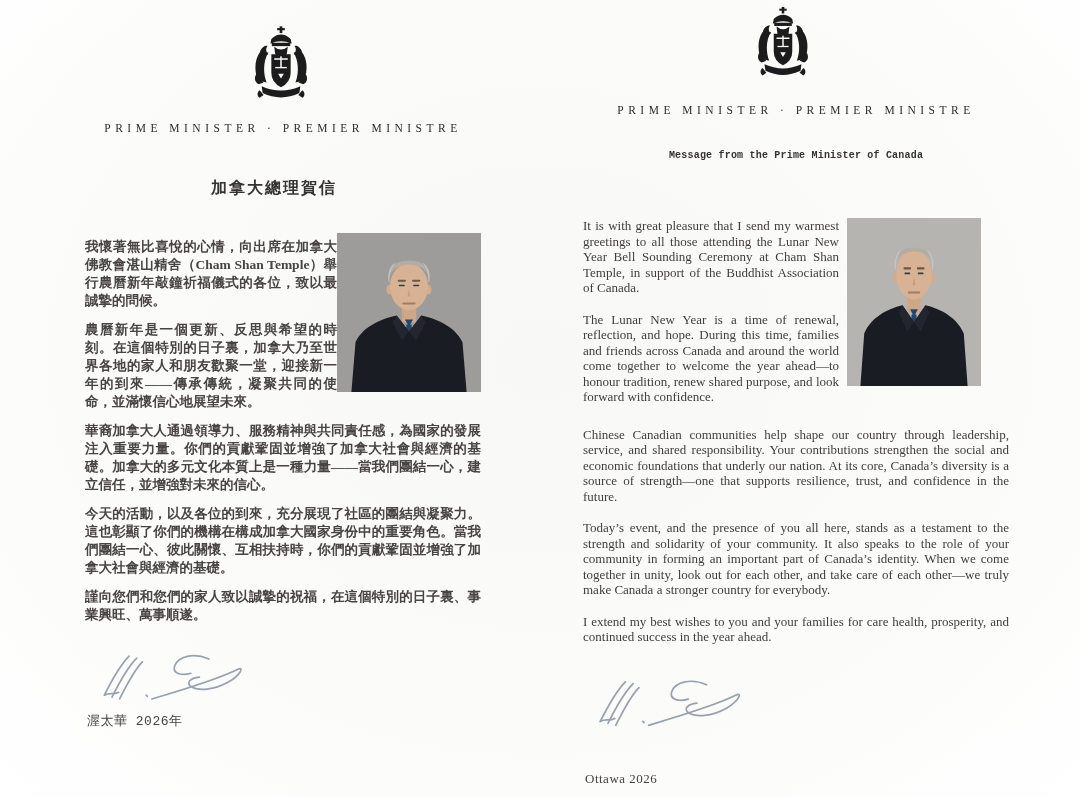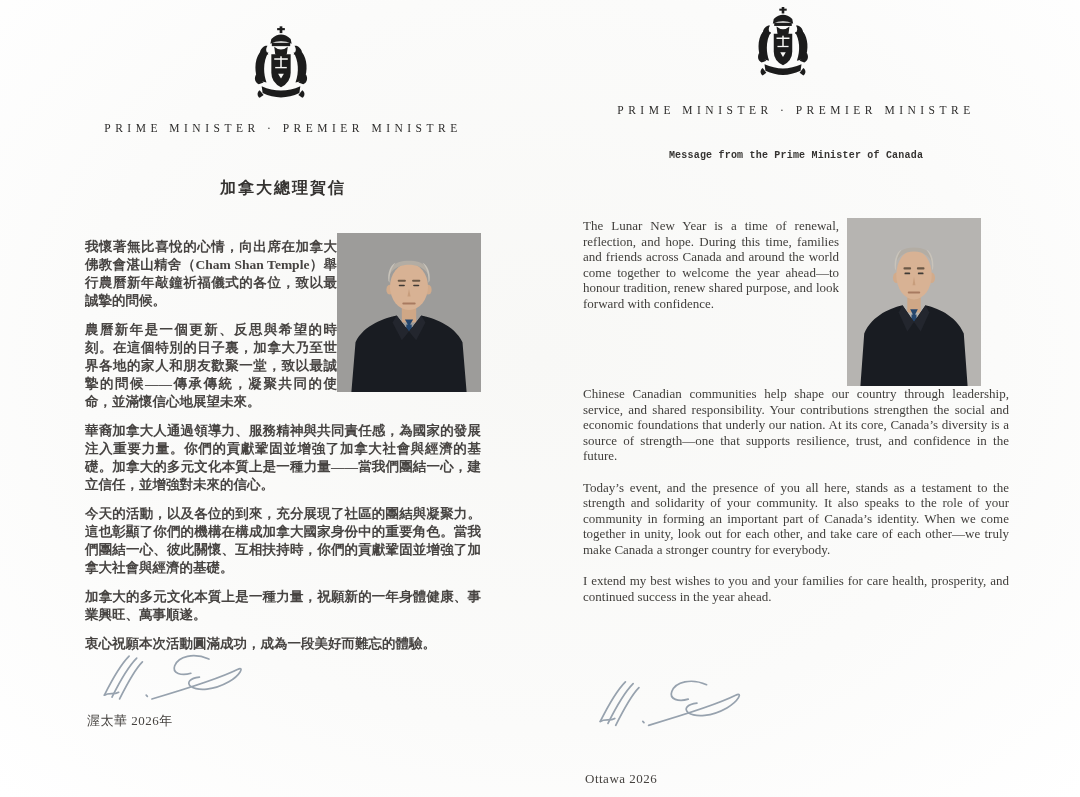--- a/index.html
+++ b/index.html
@@ -26,21 +26,21 @@
   .wordmark{
     position:absolute;left:25px;width:396px;
     text-align:center;
     font-size:11.5px;letter-spacing:4.5px;
     color:#2e2d2c;white-space:nowrap;
   }
   .letter-zh .wordmark{top:122px;}
   .letter-en .wordmark{left:43px;width:426px;top:104px;}
 
   .title{
-    position:absolute;left:25px;width:396px;
+    position:absolute;left:16px;width:396px;
     text-align:center;font-weight:bold;color:#353331;margin:0;
   }
   .letter-zh .title{top:178px;font-size:16px;letter-spacing:2px;}
   .letter-en .title{left:43px;width:426px;top:150px;font-size:10px;letter-spacing:.2px;font-family:Liberation Mono, monospace;}
 
   .bodyblock{position:absolute;}
   .letter-zh .bodyblock{left:25px;top:233px;width:396px;}
   .letter-en .bodyblock{left:43px;top:218px;width:426px;}
 
   .bodyblock p{
@@ -50,39 +50,39 @@
   .letter-zh .bodyblock p{
     font-size:13.5px;line-height:18px;color:#474442;
     margin-bottom:11px;
     font-weight:bold;
   }
   .letter-zh .bodyblock .p1{margin-top:5px;}
   .letter-en .bodyblock p{
     font-size:13px;line-height:15.5px;color:#403e3b;
     margin-bottom:16px;
   }
-  .letter-en .bodyblock .p3{}
+  .letter-en .bodyblock .p3{margin-top:6px;}
 
   .photo-row{display:flex;align-items:flex-start;}
   .letter-zh .narrowcol{width:252px;}
   .letter-en .narrowcol{width:256px;}
   .photo{flex:none;overflow:hidden;}
   .letter-zh .photo{width:144px;height:159px;margin-left:auto;}
   .letter-en .photo{width:134px;height:168px;margin-left:8px;}
   .photo svg{width:100%;height:100%;display:block;}
 
   .signature{position:absolute;}
   .letter-zh .signature{left:33px;top:650px;width:152px;height:58px;}
   .letter-en .signature{left:45px;top:676px;width:162px;height:58px;}
   .signature svg{width:100%;height:100%;display:block;}
 
   .dateline{
     position:absolute;font-size:13px;color:#45423f;letter-spacing:.5px;white-space:nowrap;
   }
-  .letter-zh .dateline{left:27px;top:712px;}
+  .letter-zh .dateline{left:27px;top:712px;font-family:Liberation Mono, monospace;}
   .letter-en .dateline{left:45px;top:742px;margin-top:29px;}
 </style>
 </head>
 <body>
 
 <div class="canvas">
 
   <section class="letter letter-zh">
 
     <div class="crest">
@@ -114,21 +114,21 @@
     </div>
 
     <div class="wordmark">PRIME MINISTER · PREMIER MINISTRE</div>
 
     <h1 class="title">加拿大總理賀信</h1>
 
     <div class="bodyblock">
       <div class="photo-row">
         <div class="narrowcol">
           <p class="p1">我懷著無比喜悅的心情，向出席在加拿大佛教會湛山精舍（Cham Shan Temple）舉行農曆新年敲鐘祈福儀式的各位，致以最誠摯的問候。</p>
-          <p>農曆新年是一個更新、反思與希望的時刻。在這個特別的日子裏，加拿大乃至世界各地的家人和朋友歡聚一堂，致以最誠摯的問候——傳承傳統，凝聚共同的使命，並滿懷信心地展望未來。</p>
+          <p>農曆新年是一個更新、反思與希望的時刻。在這個特別的日子裏，加拿大乃至世界各地的家人和朋友歡聚一堂，迎接新一年的到來——傳承傳統，凝聚共同的使命，並滿懷信心地展望未來。</p>
         </div>
         <div class="photo">
           <svg viewBox="0 0 140 160" preserveAspectRatio="none" aria-hidden="true">
             <rect x="0" y="0" width="140" height="160" fill="#9d9c9a"></rect>
             <rect x="63" y="70" width="14" height="20" fill="#cfa786"></rect>
             <ellipse cx="51.5" cy="57" rx="3.5" ry="5" fill="#d2ab8b"></ellipse>
             <ellipse cx="88.5" cy="57" rx="3.5" ry="5" fill="#d2ab8b"></ellipse>
             <ellipse cx="70" cy="54" rx="18.5" ry="23.5" fill="#d8b294"></ellipse>
             <path d="M50,50 C48,26 92,26 90,50 C90,35 85,28 70,28 C55,28 50,35 50,50 Z" fill="#b3ada4"></path>
             <path d="M50,48 C49,40 52,32 57,30 C52,36 51,42 51,50 Z" fill="#c8c3ba"></path>
@@ -143,22 +143,21 @@
             <path d="M66,87 L74,87 L70,94 Z" fill="#24466e"></path>
             <path d="M67.5,92 L72.5,92 L75,118 L70,136 L65,118 Z" fill="#24466e"></path>
             <path d="M14,160 L18,110 C26,92 48,85 58,83 L70,99 L82,83 C92,85 114,92 122,110 L126,160 Z" fill="#191c22"></path>
             <path d="M58,83 L70,99 L63,108 L54,90 Z" fill="#23262e"></path>
             <path d="M82,83 L70,99 L77,108 L86,90 Z" fill="#23262e"></path>
           </svg>
         </div>
       </div>
       <p>華裔加拿大人通過領導力、服務精神與共同責任感，為國家的發展注入重要力量。你們的貢獻鞏固並增強了加拿大社會與經濟的基礎。加拿大的多元文化本質上是一種力量——當我們團結一心，建立信任，並增強對未來的信心。</p>
       <p>今天的活動，以及各位的到來，充分展現了社區的團結與凝聚力。這也彰顯了你們的機構在構成加拿大國家身份中的重要角色。當我們團結一心、彼此關懷、互相扶持時，你們的貢獻鞏固並增強了加拿大社會與經濟的基礎。</p>
-      <p>加拿大的多元文化本質上是一種力量，祝願新的一年身體健康、事業興旺、萬事順遂。</p>
-      <p>衷心祝願本次活動圓滿成功，成為一段美好而難忘的體驗。</p>
+      <p>謹向您們和您們的家人致以誠摯的祝福，在這個特別的日子裏、事業興旺、萬事順遂。</p>
     </div>
 
     <div class="signature">
       <svg viewBox="0 0 160 60" aria-hidden="true">
         <g fill="none" stroke="#97a2ae" stroke-width="1.8" stroke-linecap="round">
           <path d="M12,47 C20,31 30,14 38,6"></path>
           <path d="M20,49 C28,33 38,16 46,8"></path>
           <path d="M28,51 C36,35 44,20 52,12"></path>
           <path d="M12,47 C17,44 22,47 27,44"></path>
           <path d="M56,47 l1.2,1.2"></path>
@@ -201,20 +200,21 @@
       </svg>
     </div>
 
     <div class="wordmark">PRIME MINISTER · PREMIER MINISTRE</div>
 
     <h1 class="title">Message from the Prime Minister of Canada</h1>
 
     <div class="bodyblock">
       <div class="photo-row">
         <div class="narrowcol">
+          <p class="p1">It is with great pleasure that I send my warmest greetings to all those attending the Lunar New Year Bell Sounding Ceremony at Cham Shan Temple, in support of the Buddhist Association of Canada.</p>
           <p>The Lunar New Year is a time of renewal, reflection, and hope. During this time, families and friends across Canada and around the world come together to welcome the year ahead—to honour tradition, renew shared purpose, and look forward with confidence.</p>
         </div>
         <div class="photo">
           <svg viewBox="0 0 140 160" preserveAspectRatio="none" aria-hidden="true">
             <rect x="0" y="0" width="140" height="160" fill="#b6b4b1"></rect>
             <rect x="63" y="70" width="14" height="20" fill="#cfa786"></rect>
             <ellipse cx="51.5" cy="57" rx="3.5" ry="5" fill="#d2ab8b"></ellipse>
             <ellipse cx="88.5" cy="57" rx="3.5" ry="5" fill="#d2ab8b"></ellipse>
             <ellipse cx="70" cy="54" rx="18.5" ry="23.5" fill="#d8b294"></ellipse>
             <path d="M50,50 C48,26 92,26 90,50 C90,35 85,28 70,28 C55,28 50,35 50,50 Z" fill="#b3ada4"></path>

